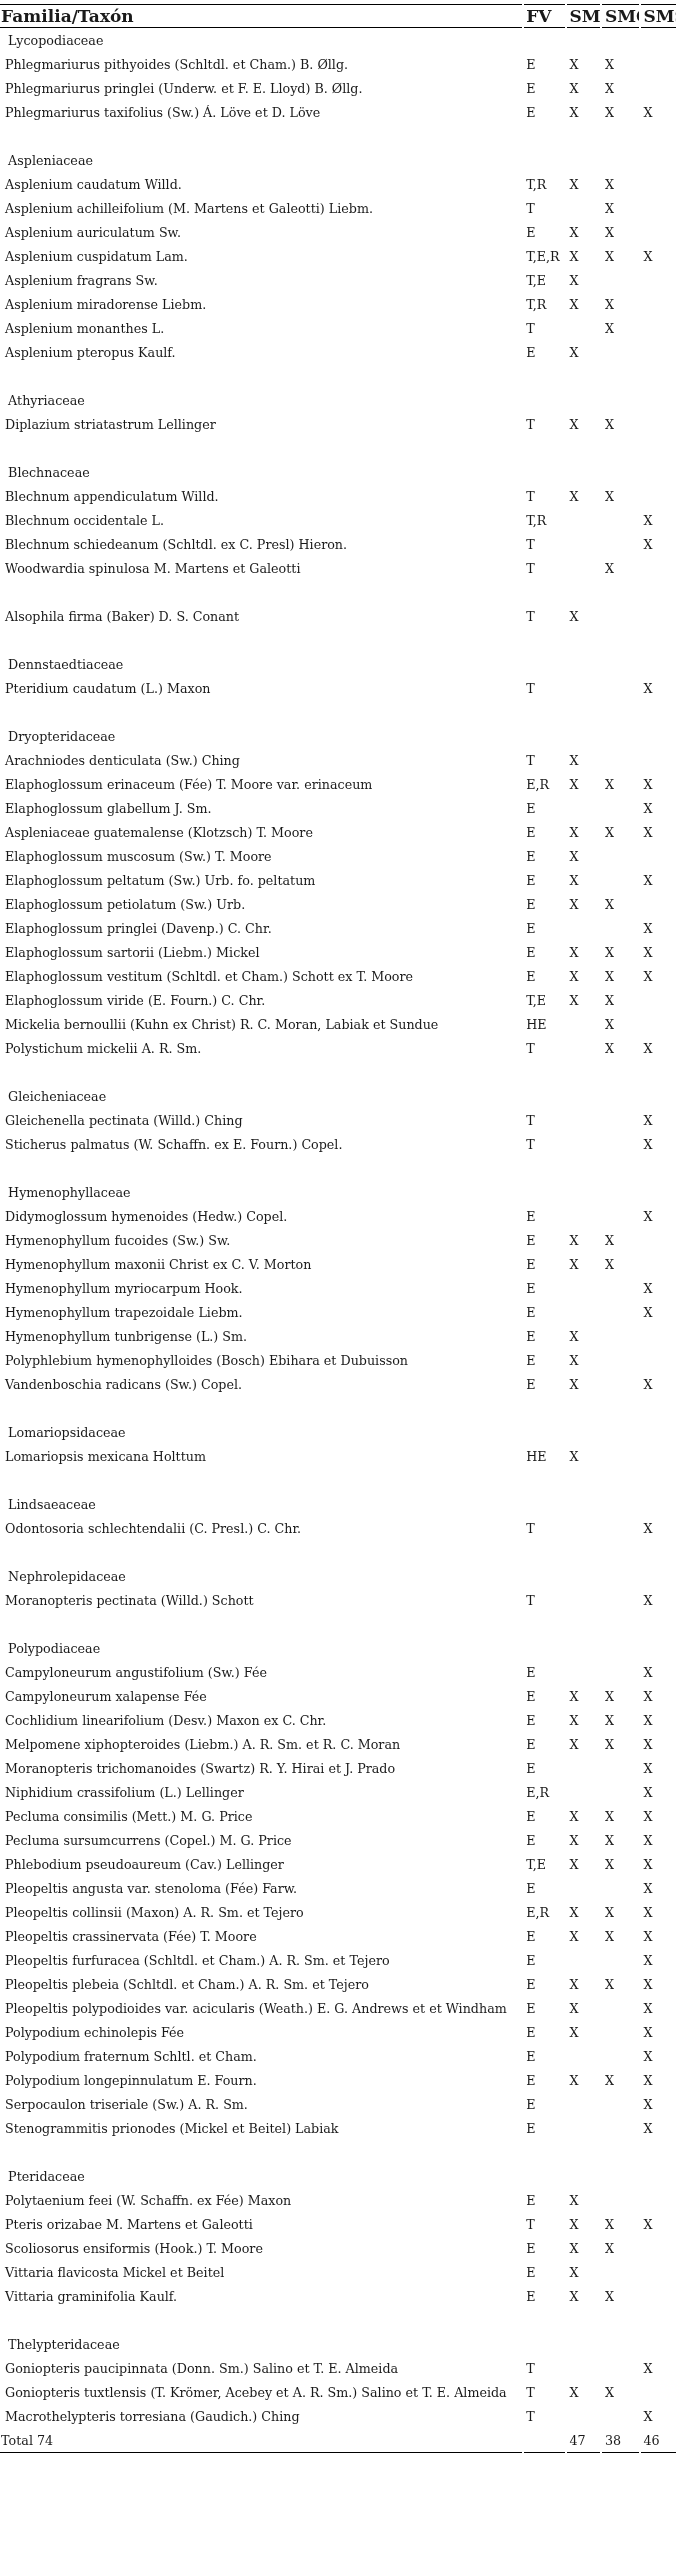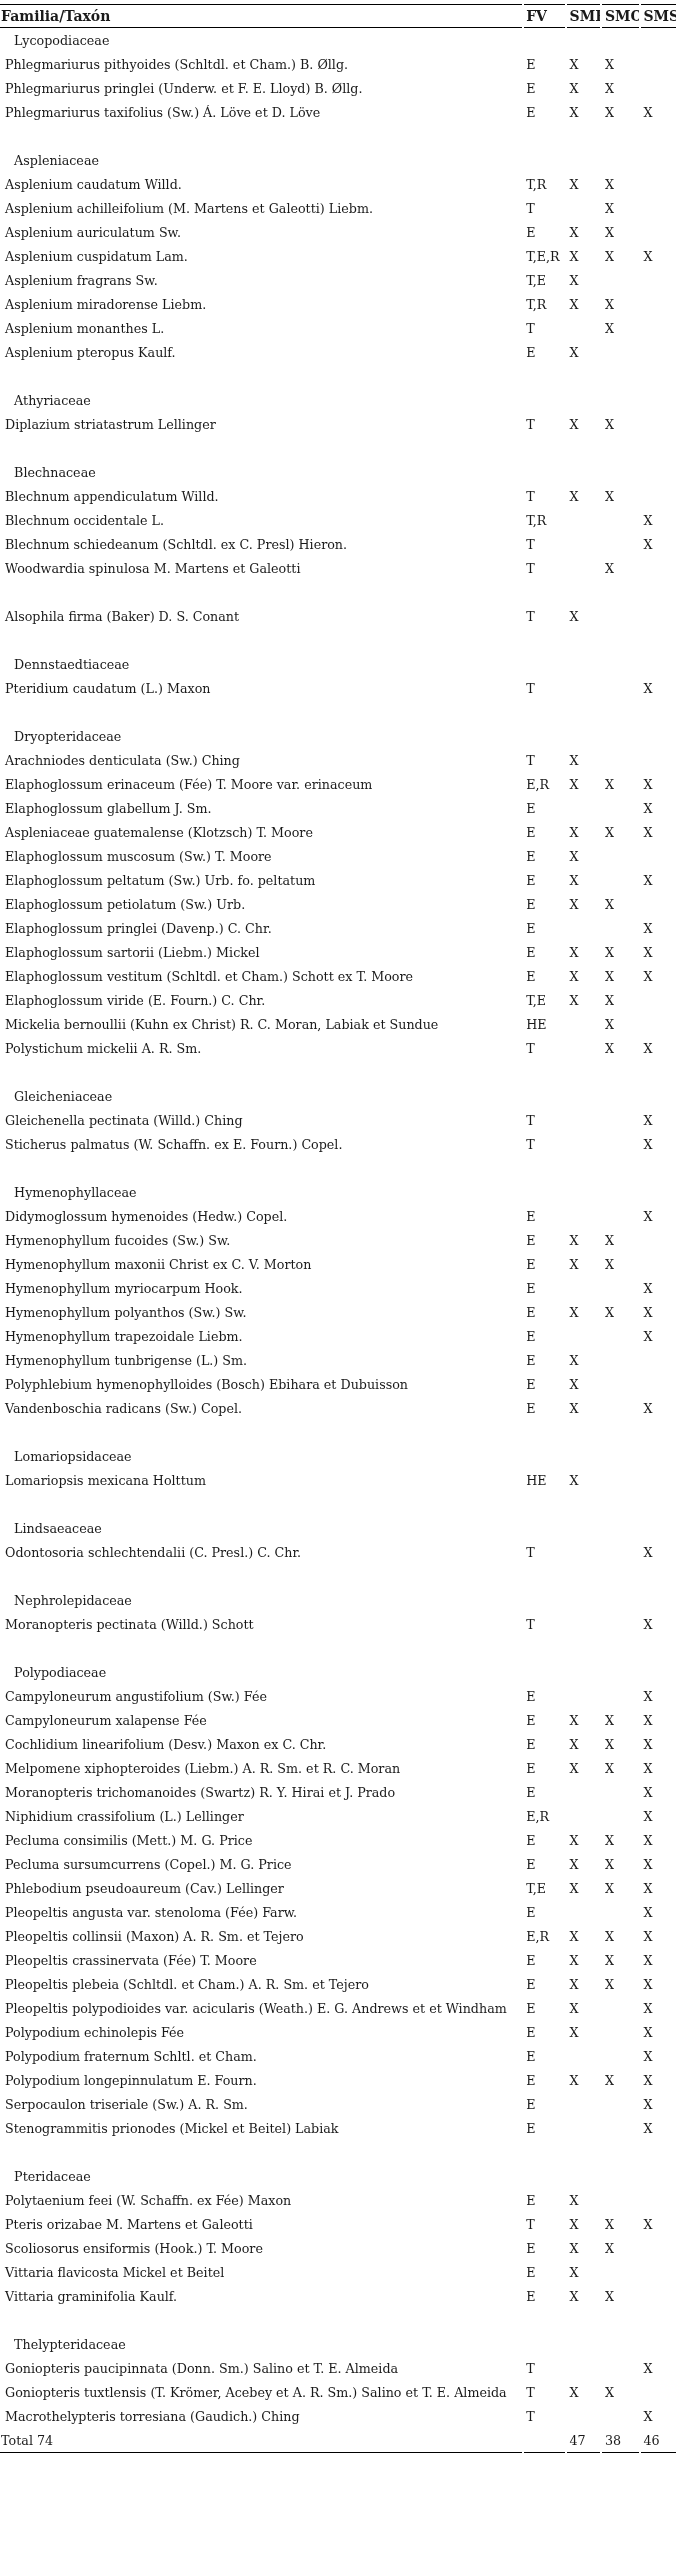--- a/index.html
+++ b/index.html
@@ -4,22 +4,22 @@
 <style>
   html, body { margin: 0; padding: 0; background: #ffffff; }
   body { width: 676px; height: 2576px; overflow: hidden; font-family: "DejaVu Serif", "Liberation Serif", serif; color: #1a1a1a; }
   table.taxa { border-collapse: separate; border-spacing: 2.9px 0; margin: 3.9px 0 0 -2.9px; width: 682px; table-layout: fixed; font-size: 12.7px; }
   table.taxa col.c-name { width: 516px; }
   table.taxa col.c-fv { width: 40px; }
   table.taxa col.c-sme { width: 33px; }
   table.taxa col.c-smo { width: 36px; }
   table.taxa col.c-sms { width: 36px; }
   table.taxa td, table.taxa th { height: 24px; padding: 0 0 0 2px; text-align: left; vertical-align: middle; white-space: nowrap; overflow: hidden; }
-  table.taxa thead th { font-weight: bold; border-top: 1.5px solid #000; border-bottom: 1.5px solid #000; height: 22.5px; font-size: 14px; }
-  table.taxa td.family { padding-left: 15px; }
+  table.taxa thead th { font-weight: bold; border-top: 1.5px solid #000; border-bottom: 1.5px solid #000; height: 22.5px; font-size: 17px; }
+  table.taxa td.family { padding-left: 9px; }
   table.taxa td.species { padding-left: 5.9px; }
   table.taxa tr.total td { border-bottom: 1.5px solid #000; }
   table.taxa td.mark, table.taxa th.mark { padding-left: 2.9px; }
 </style>
 </head>
 <body>
 
 <table class="taxa">
   <colgroup>
     <col class="c-name">
@@ -403,27 +403,20 @@
         <td class="mark"></td>
       </tr>
       <tr>
         <td class="species">Hymenophyllum myriocarpum Hook.</td>
         <td>E</td>
         <td class="mark"></td>
         <td class="mark"></td>
         <td class="mark">X</td>
       </tr>
       <tr>
-        <td class="species">Hymenophyllum polyanthos (Sw.) Sw.</td>
-        <td>E</td>
-        <td class="mark">X</td>
-        <td class="mark">X</td>
-        <td class="mark">X</td>
-      </tr>
-      <tr>
         <td class="species">Hymenophyllum trapezoidale Liebm.</td>
         <td>E</td>
         <td class="mark"></td>
         <td class="mark"></td>
         <td class="mark">X</td>
       </tr>
       <tr>
         <td class="species">Hymenophyllum tunbrigense (L.) Sm.</td>
         <td>E</td>
         <td class="mark">X</td>
@@ -596,20 +589,27 @@
         <td>E,R</td>
         <td class="mark">X</td>
         <td class="mark">X</td>
         <td class="mark">X</td>
       </tr>
       <tr>
         <td class="species">Pleopeltis crassinervata (Fée) T. Moore</td>
         <td>E</td>
         <td class="mark">X</td>
         <td class="mark">X</td>
+        <td class="mark">X</td>
+      </tr>
+      <tr>
+        <td class="species">Pleopeltis furfuracea (Schltdl. et Cham.) A. R. Sm. et Tejero</td>
+        <td>E</td>
+        <td class="mark"></td>
+        <td class="mark"></td>
         <td class="mark">X</td>
       </tr>
       <tr>
         <td class="species">Pleopeltis plebeia (Schltdl. et Cham.) A. R. Sm. et Tejero</td>
         <td>E</td>
         <td class="mark">X</td>
         <td class="mark">X</td>
         <td class="mark">X</td>
       </tr>
       <tr>

